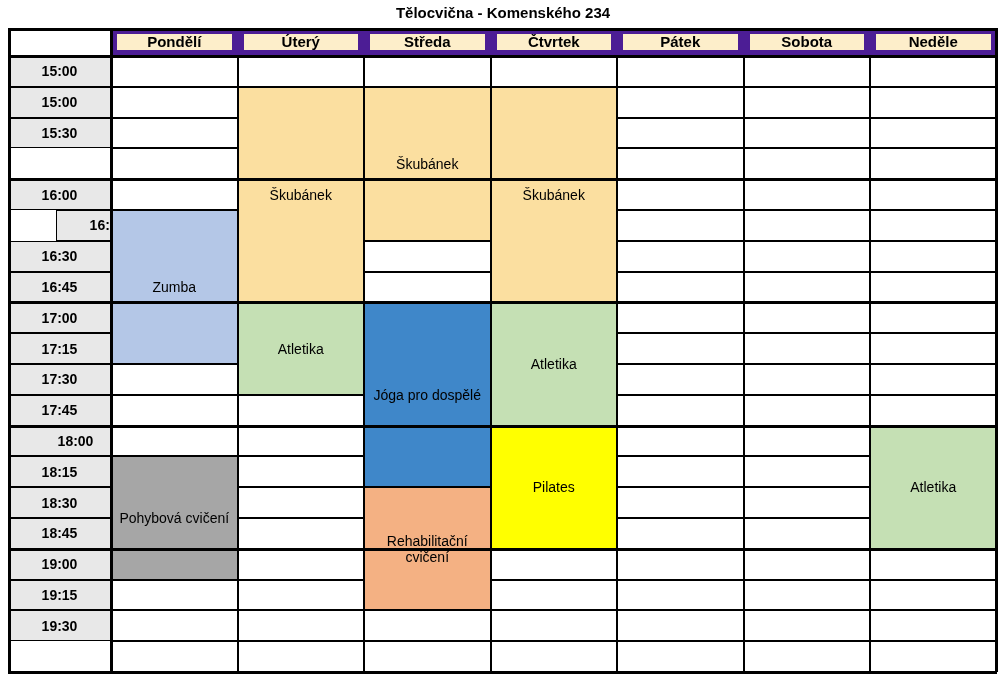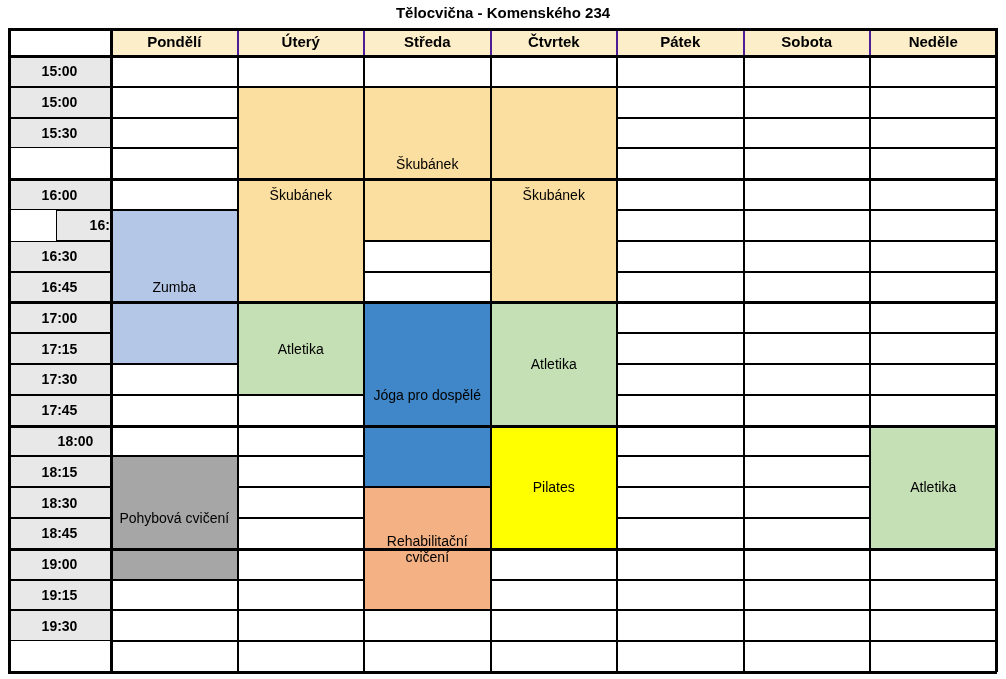--- a/index.html
+++ b/index.html
@@ -41,21 +41,21 @@
     text-align: center;
     font-size: 14px;
     color: #000000;
     line-height: 1.15;
     overflow: hidden;
   }
   .dayhead {
     background: #fdeeca;
     font-weight: bold;
     font-size: 15px;
-    border: 1px solid #4c1d95;
+    border: 6px solid #4c1d95;
   }
   .timecell {
     background: #e8e8e8;
     font-weight: bold;
     font-size: 14px;
     border: 1px solid #000000;
   }
   .empty {
     background: #ffffff;
   }

